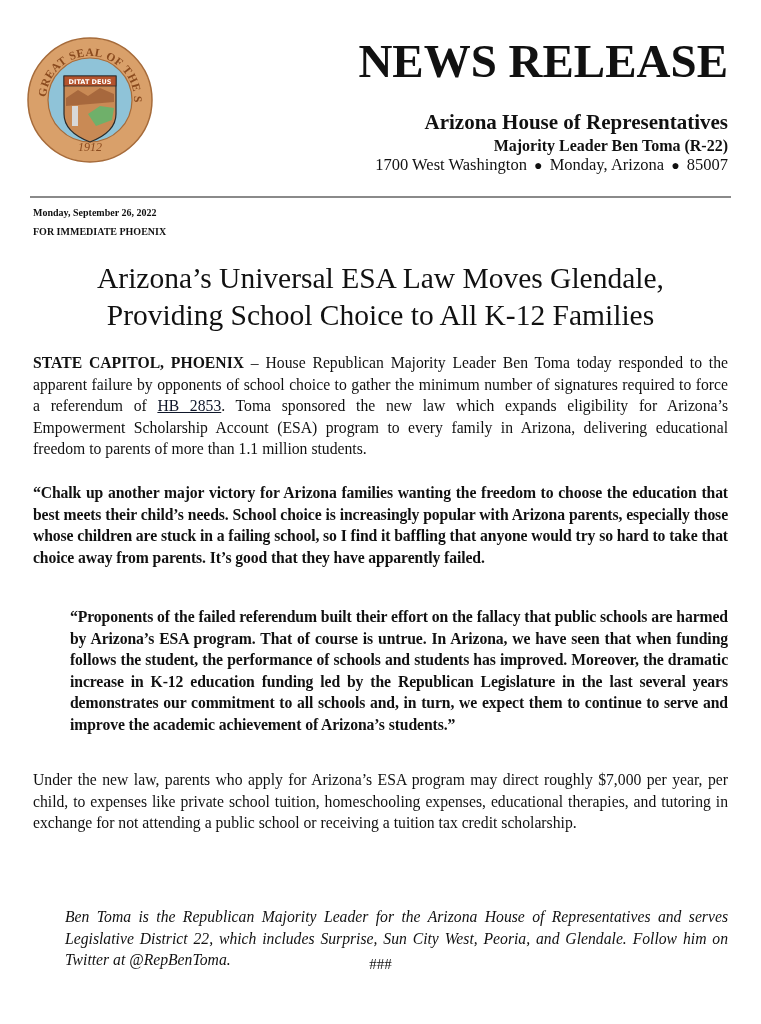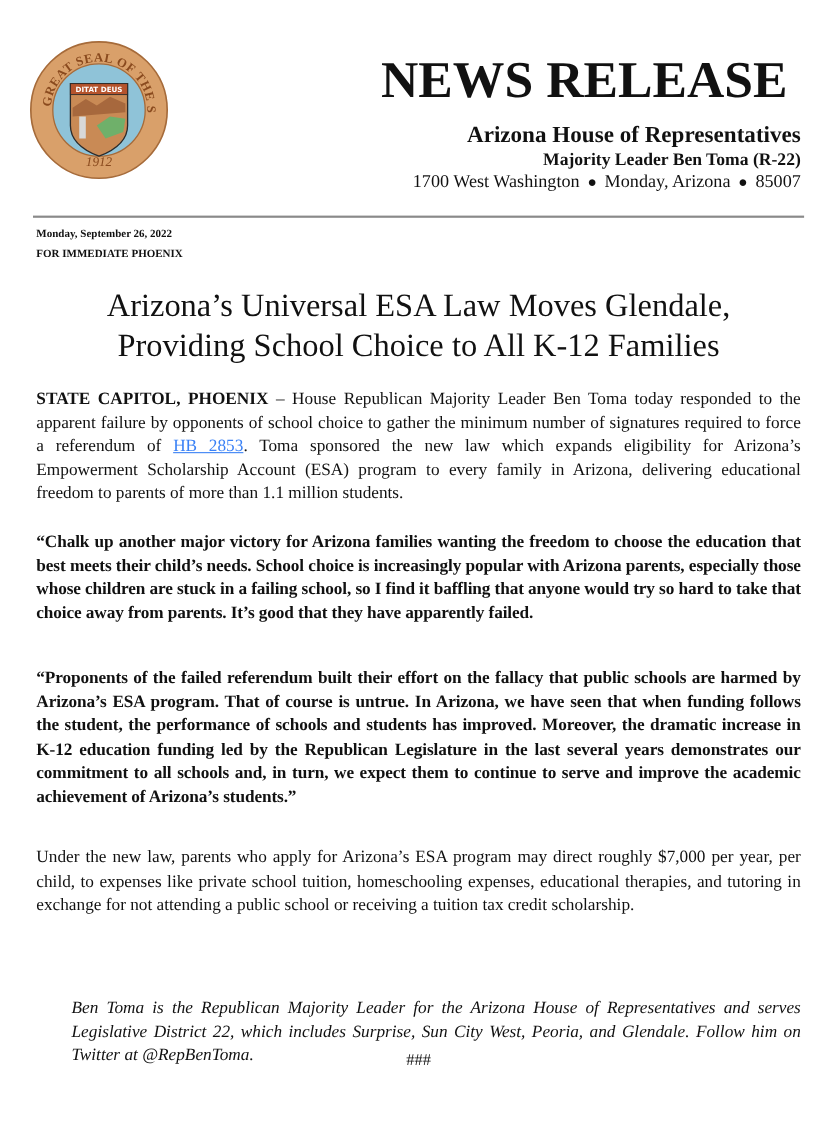--- a/index.html
+++ b/index.html
@@ -1,37 +1,37 @@
 <!DOCTYPE html>
 <html><head>
 <meta charset="utf-8">
 <style>
   html, body { margin: 0; padding: 0; background: #ffffff; }
   body { width: 761px; height: 1024px; position: relative; overflow: hidden;
          font-family: "Liberation Serif", "DejaVu Serif", serif; color: #111; }
   .seal { position: absolute; left: 26px; top: 36px; width: 128px; height: 128px; }
   .title { position: absolute; right: 33px; top: 38px; font-size: 47px; font-weight: bold;
-           letter-spacing: 0px; line-height: 1; margin: 12px; }
+           letter-spacing: 0px; line-height: 1; margin: 0; }
   .org { position: absolute; right: 33px; top: 112px; font-size: 21px; font-weight: bold; line-height: 1; }
   .leader { position: absolute; right: 33px; top: 138px; font-size: 16px; font-weight: bold; line-height: 1; }
   .addr { position: absolute; right: 33px; top: 157px; font-size: 16.5px; line-height: 1; white-space: nowrap; }
   .addr .dot { font-size: 14px; padding: 0 3px; }
   .rule { position: absolute; left: 30px; right: 30px; top: 196px; height: 2px; background: #8a8a8a; }
   .dateline { position: absolute; left: 33px; top: 203px; font-size: 10px; font-weight: bold; line-height: 19px; }
   .headline { position: absolute; left: 40px; right: 40px; top: 260px; text-align: center;
               font-size: 29.5px; line-height: 37px; margin: 0; font-weight: normal; }
   .body { position: absolute; left: 33px; right: 33px; font-size: 15.7px; line-height: 21.5px;
           text-align: justify; margin: 0; }
   .p1 { top: 352px; }
   .p2 { top: 482px; font-weight: bold; letter-spacing: -0.1px; }
-  .p3 { top: 606px; font-weight: bold; letter-spacing: -0.1px; }
+  .p3 { top: 606px; font-weight: bold; letter-spacing: -0.1px; margin-left: 37px; }
   .p4 { top: 769px; }
   .p5 { top: 906px; font-style: italic; margin-left: 32px; }
   .lead { font-weight: bold; }
-  a.link { color: #3b82f6; text-decoration: underline; }
+  a.link { color: #0f172a; text-decoration: underline; }
   .end { position: absolute; left: 0; right: 0; top: 956px; text-align: center; font-size: 15px; }
 </style>
 </head>
 <body>
 
 <svg class="seal" viewBox="0 0 128 128">
   <defs>
     <path id="sealArc" d="M 20 64 A 44 44 0 1 1 108 64"></path>
     <path id="sealArcBottom" d="M 30 90 A 40 40 0 0 0 98 90"></path>
   </defs>

